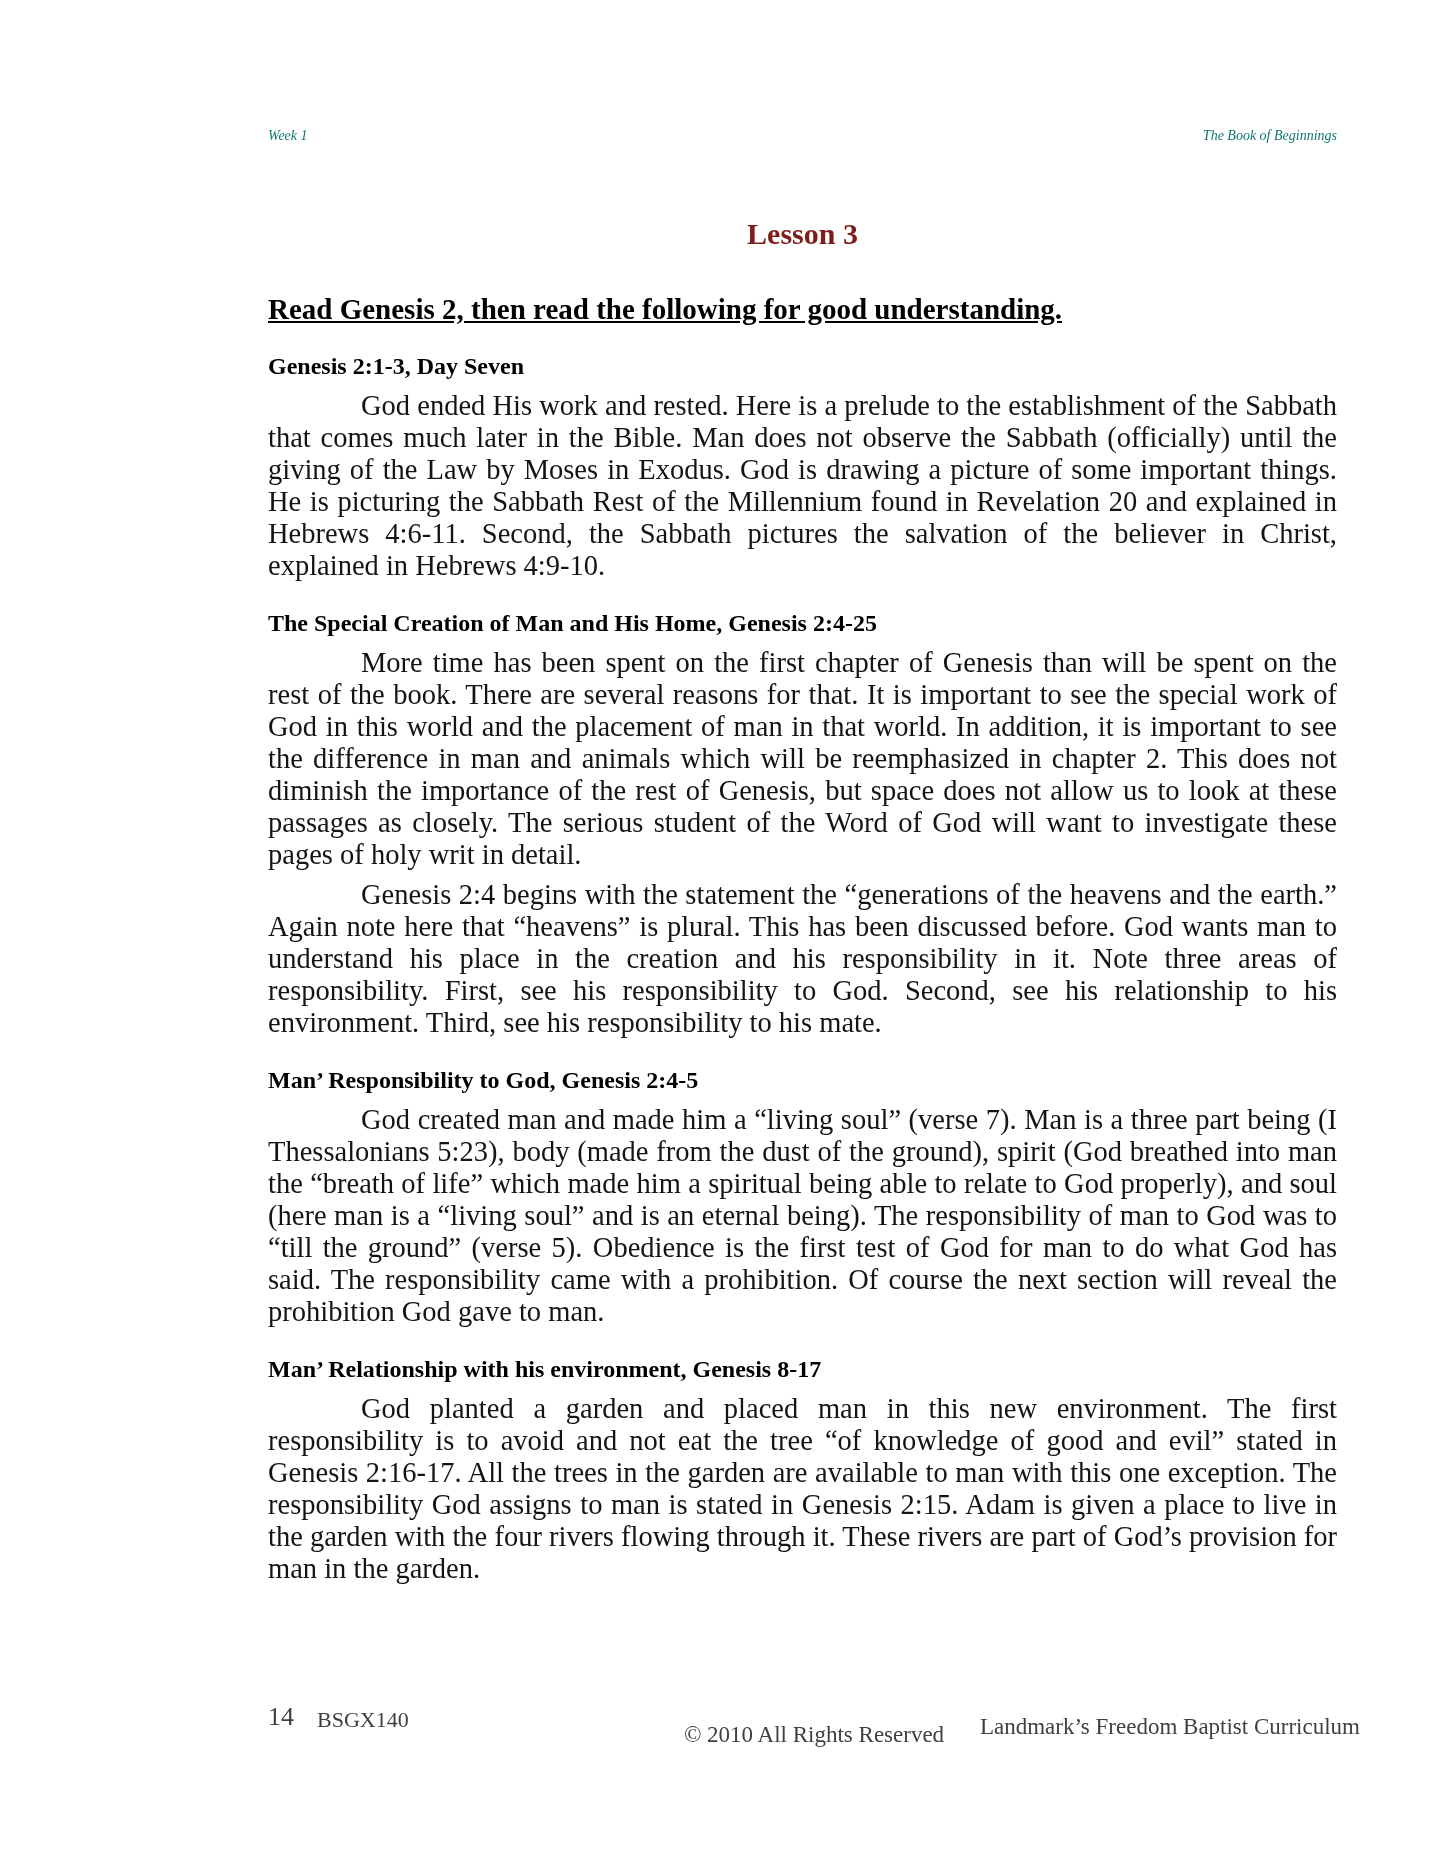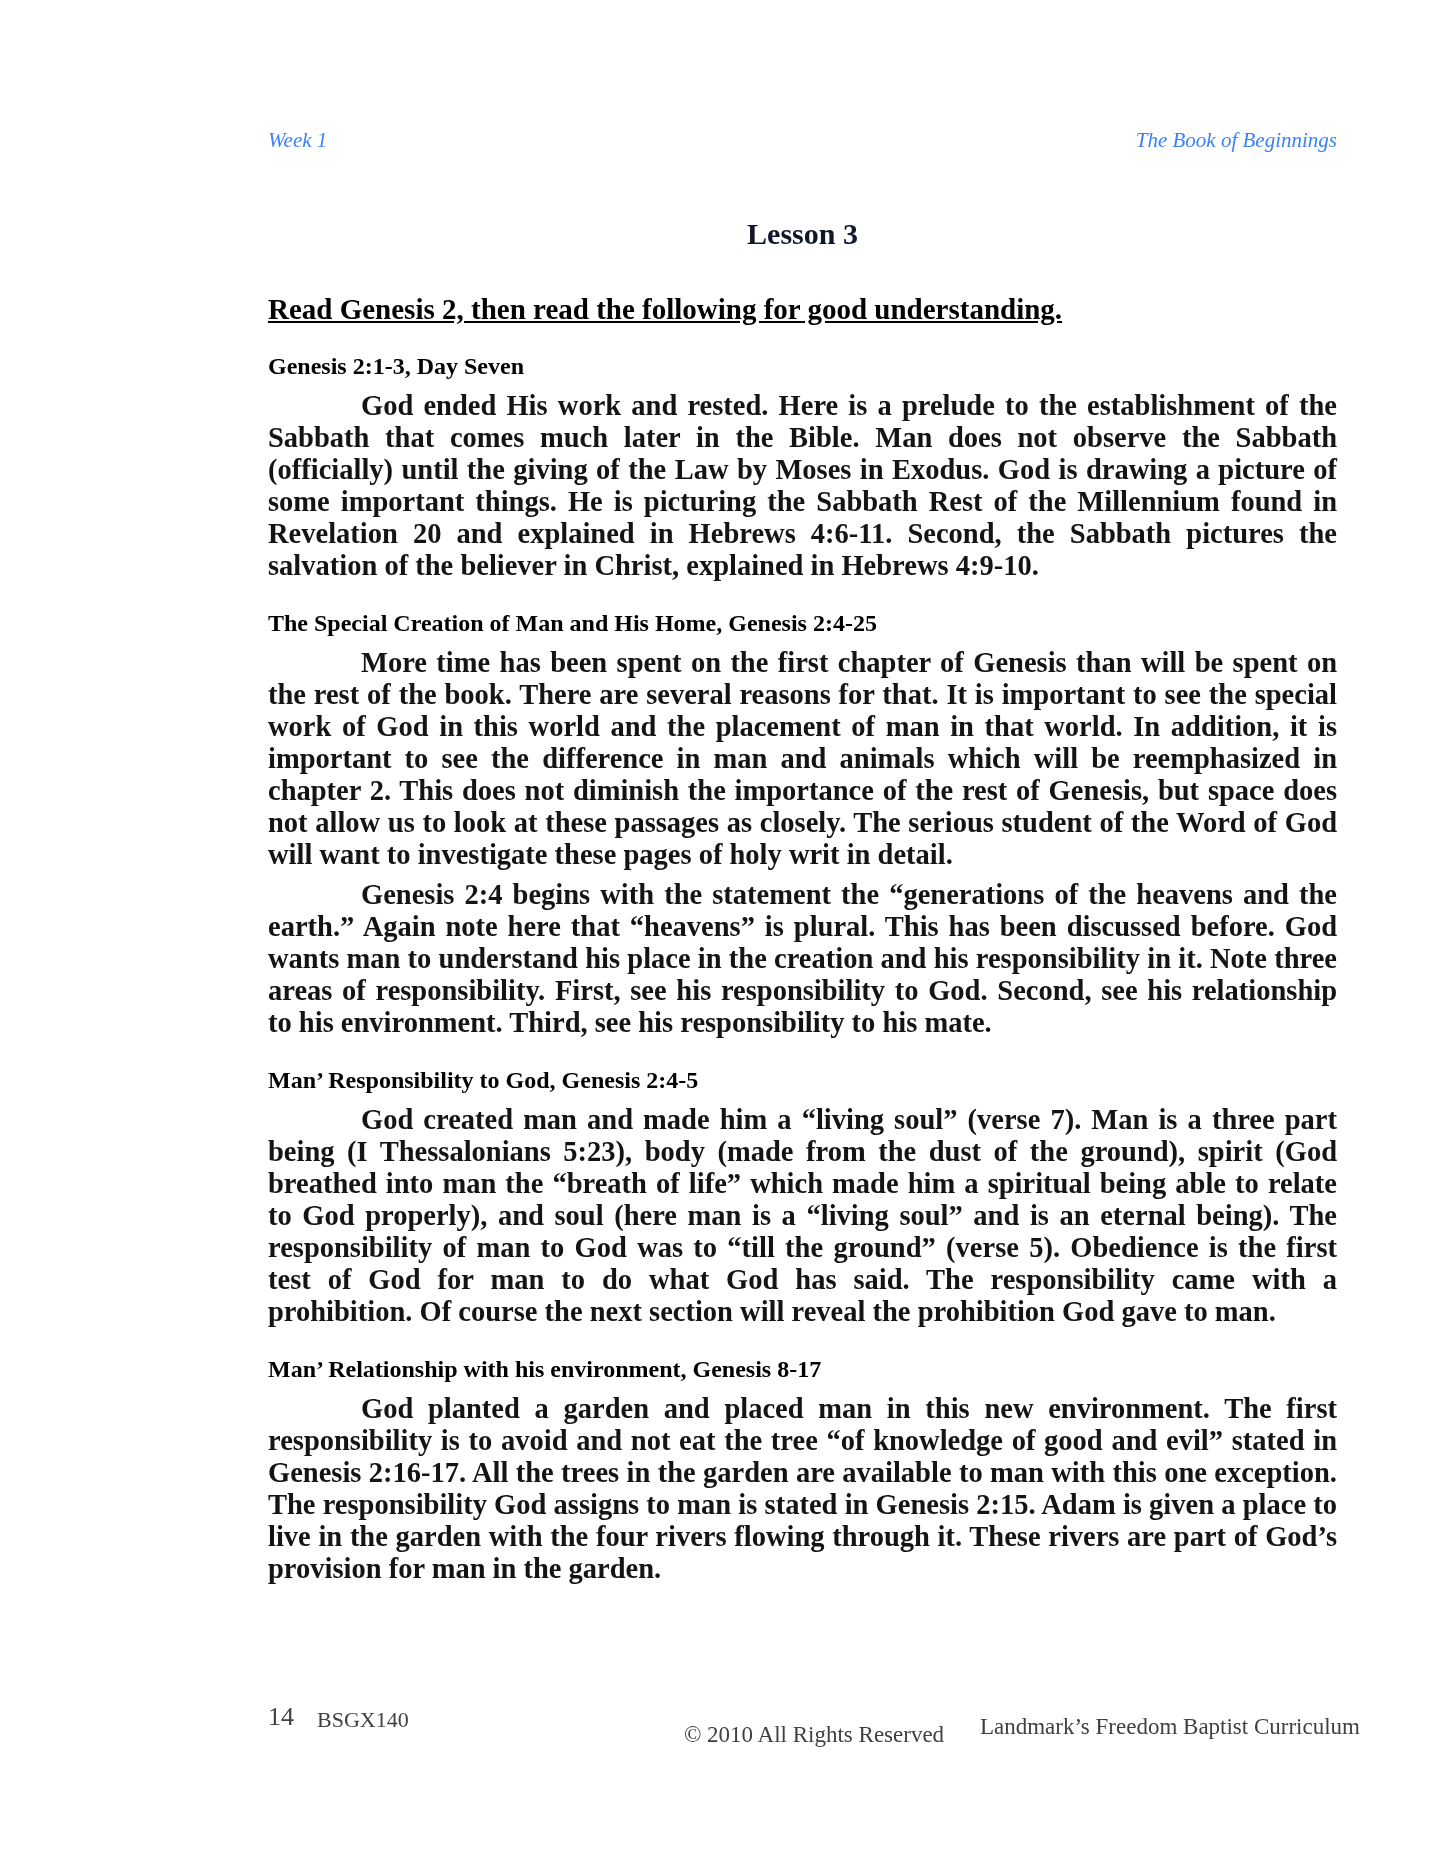--- a/index.html
+++ b/index.html
@@ -17,36 +17,36 @@
     overflow: hidden;
   }
   .running-header {
     position: absolute;
     top: 128px;
     left: 268px;
     width: 1069px;
     display: flex;
     justify-content: space-between;
     font-style: italic;
-    font-size: 21px;
-    color: #3b82f6;
+    font-size: 14px;
+    color: #0f766e;
   }
   .content {
     position: absolute;
     top: 0;
     left: 268px;
     width: 1069px;
   }
   .lesson-title {
     margin: 215px 0 0 0;
     text-align: center;
     font-weight: bold;
     font-size: 30px;
     line-height: 38px;
-    color: #0f172a;
+    color: #7f1d1d;
   }
   .intro-heading {
     margin: 40px 0 0 0;
     font-weight: bold;
     font-size: 29px;
     line-height: 32px;
     color: #000;
     text-decoration: underline;
   }
   .section-heading {
@@ -56,21 +56,20 @@
     line-height: 32px;
     color: #000;
   }
   p.body {
     margin: 0 0 8px 0;
     font-size: 28.5px;
     line-height: 32px;
     text-align: justify;
     text-indent: 93px;
     color: #141414;
-    font-weight: bold;
   }
   .page-footer {
     position: absolute;
     top: 1700px;
     left: 268px;
     width: 1092px;
     height: 40px;
     font-size: 22px;
     color: #404040;
   }

